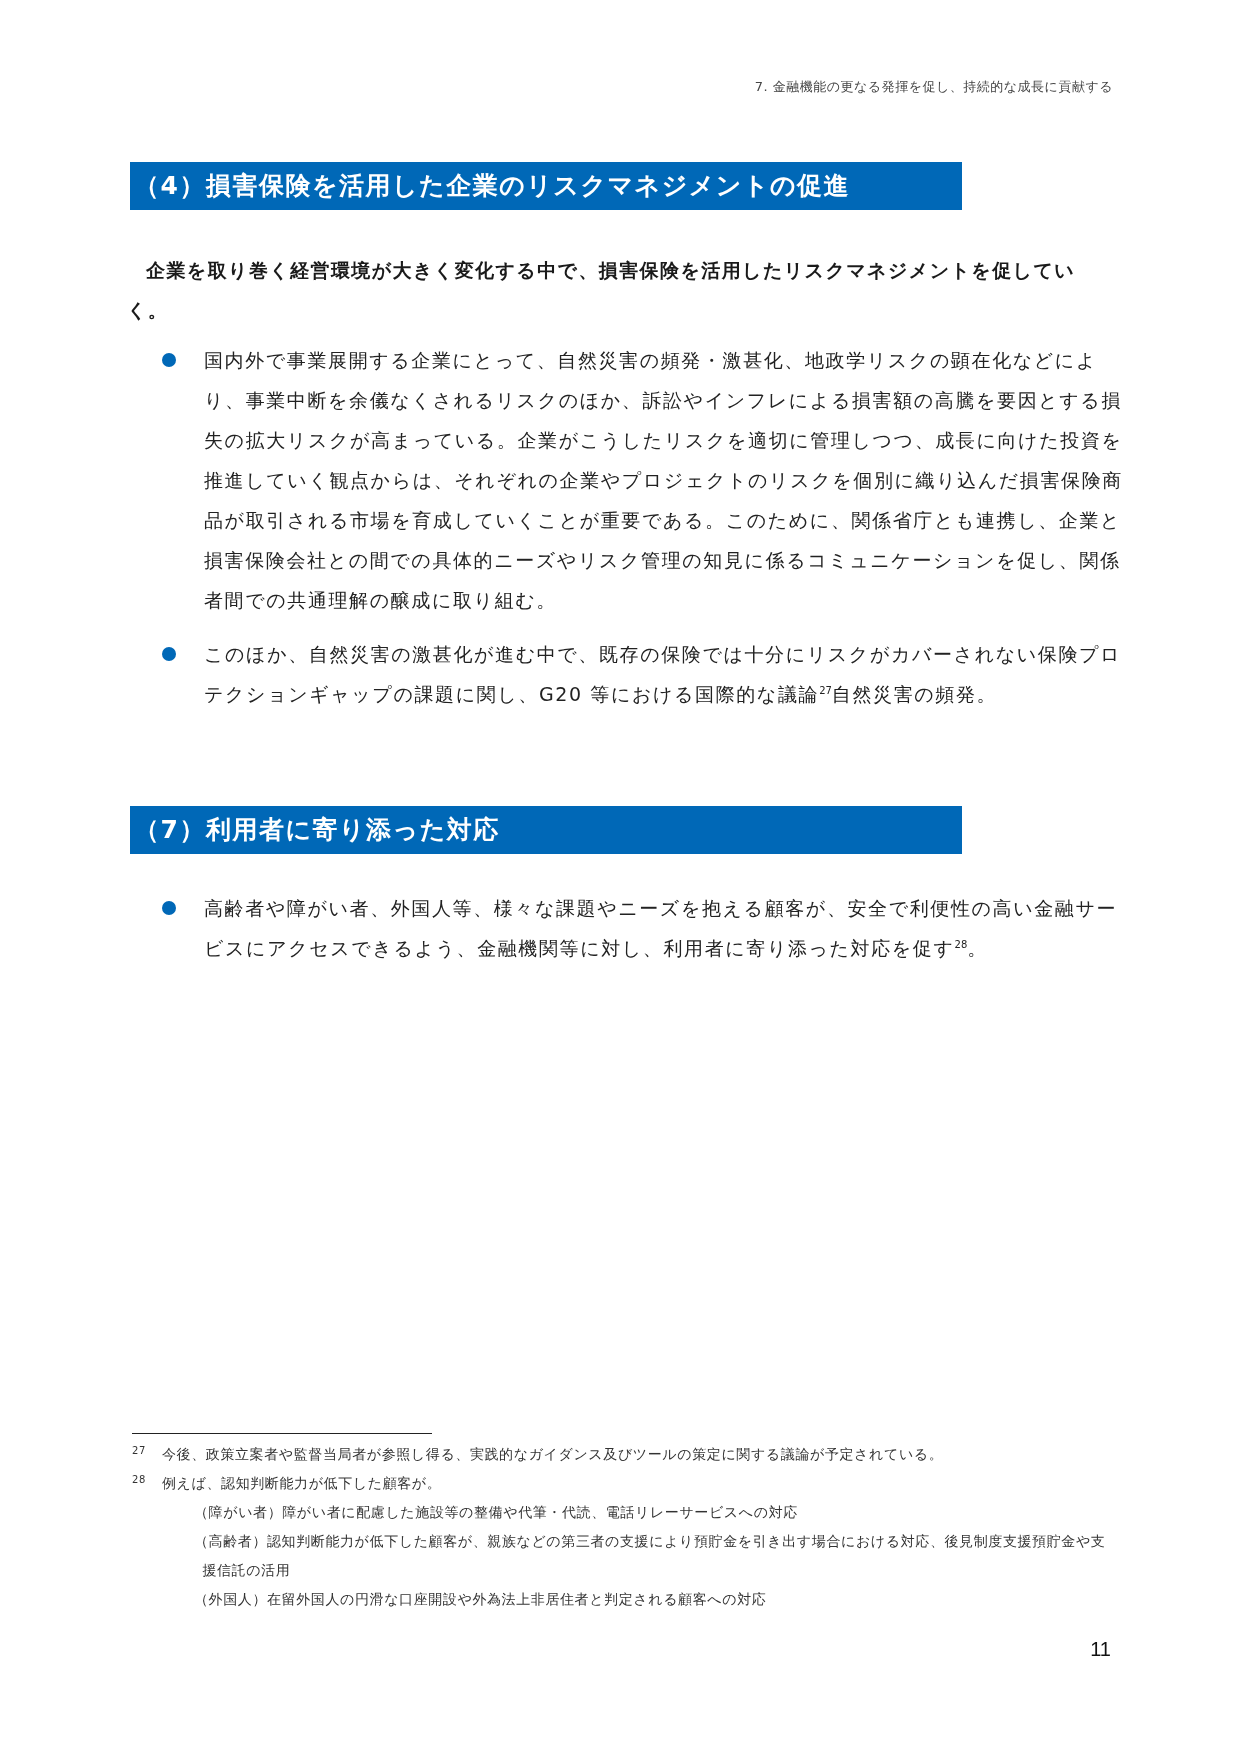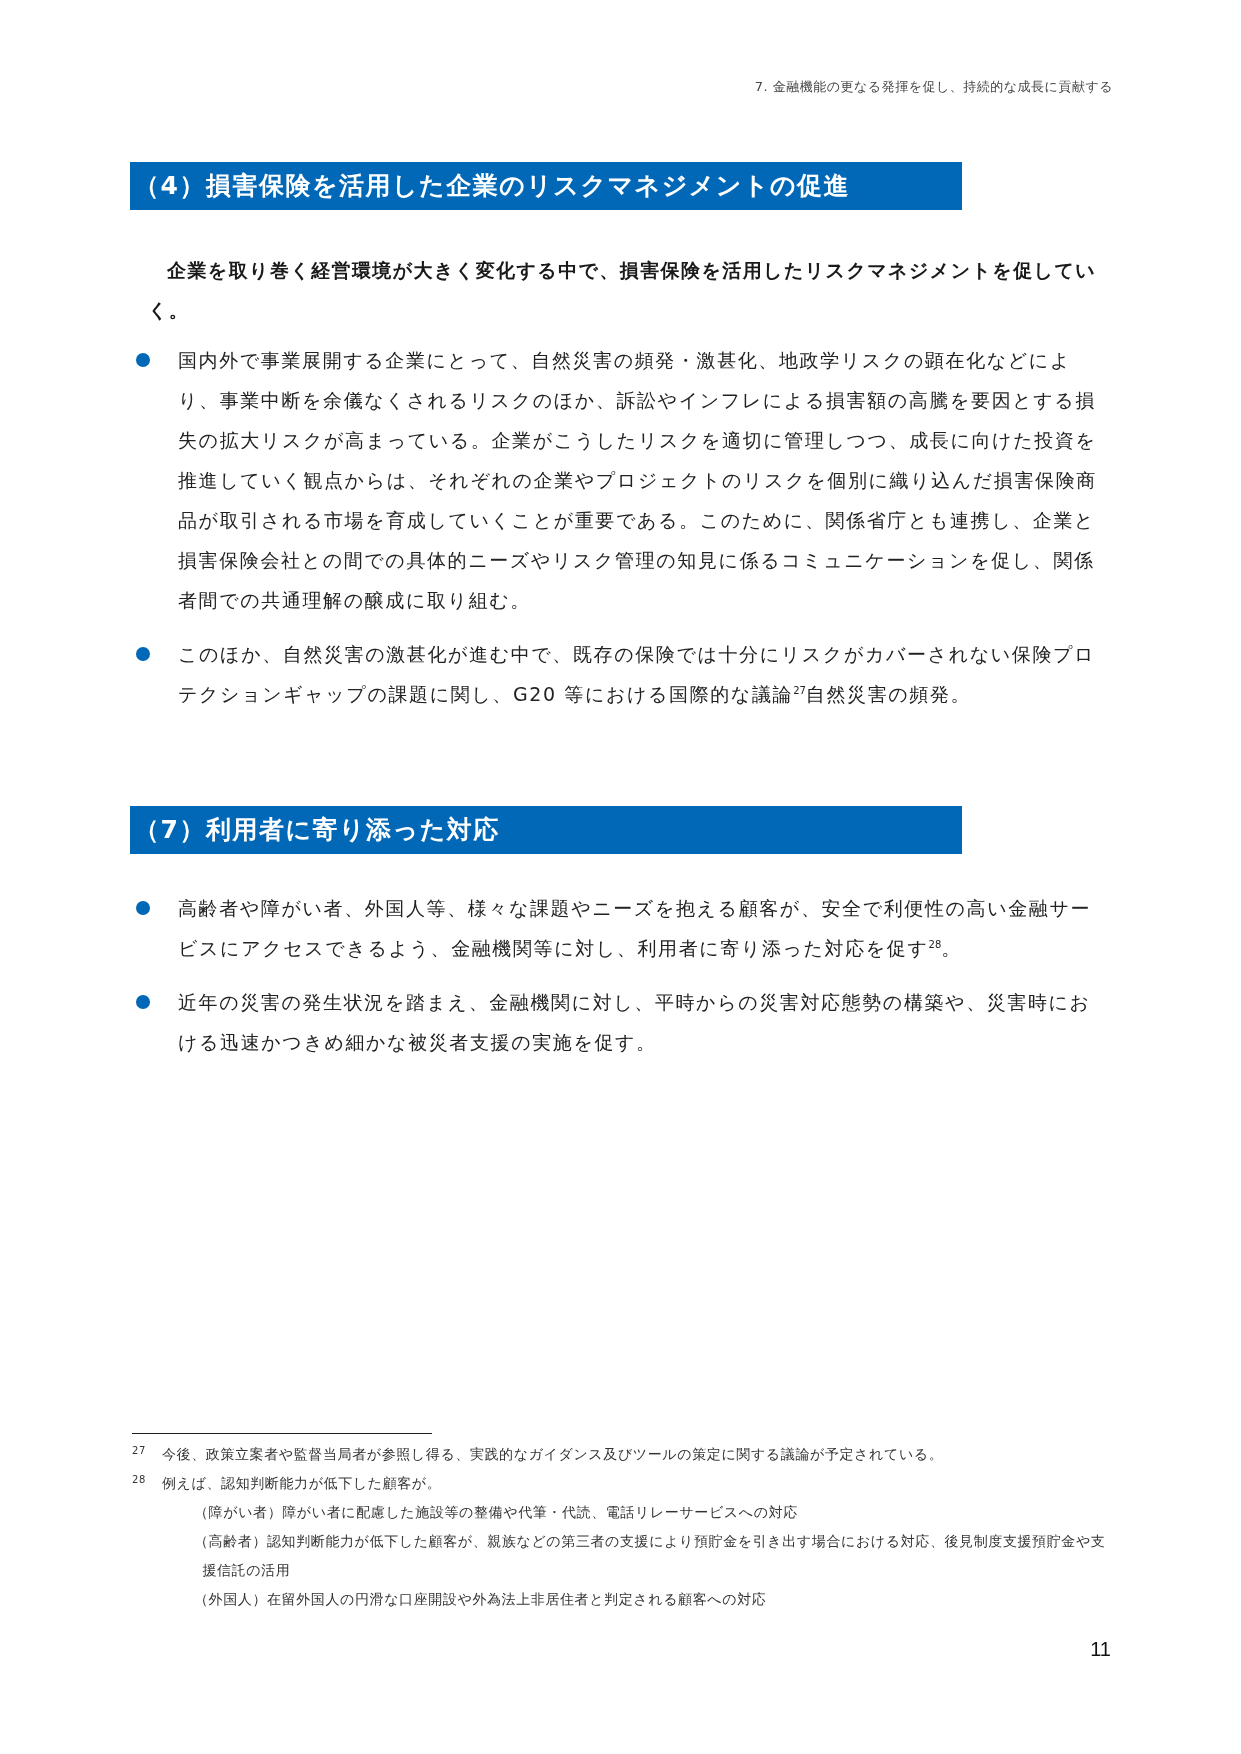--- a/index.html
+++ b/index.html
@@ -33,32 +33,32 @@
       font-weight: bold;
       font-size: 25px;
       line-height: 48px;
       padding-left: 4px;
       box-sizing: border-box;
       letter-spacing: 1.5px;
       white-space: nowrap;
     }
     .lead {
       position: absolute;
-      left: 148px;
+      left: 127px;
       width: 980px;
       top: 250px;
       font-size: 19px;
       font-weight: bold;
       line-height: 40px;
       text-indent: 1em;
       letter-spacing: 1.4px;
     }
     .bullets {
       position: absolute;
-      left: 134px;
+      left: 160px;
       width: 965px;
       margin: 0;
       padding: 0;
       list-style: none;
     }
     .bullet-item {
       position: relative;
       padding-left: 44px;
       font-size: 19px;
       line-height: 40px;
@@ -145,24 +145,20 @@
   </li>
 </ul>
 
 <div class="section-bar" style="top:806px;">（7）利用者に寄り添った対応</div>
 
 <ul class="bullets" style="top:888px;">
   <li class="bullet-item">
     <span class="bullet-dot"></span>
     <span>高齢者や障がい者、外国人等、様々な課題やニーズを抱える顧客が、安全で利便性の高い金融サービスにアクセスできるよう、金融機関等に対し、利用者に寄り添った対応を促す</span><sup>28</sup><span>。</span>
   </li>
-  <li class="bullet-item" style="margin-top:14px;">
-    <span class="bullet-dot"></span>
-    <span>近年の災害の発生状況を踏まえ、金融機関に対し、平時からの災害対応態勢の構築や、災害時における迅速かつきめ細かな被災者支援の実施を促す。</span>
-  </li>
 </ul>
 
 <div class="footnote-rule"></div>
 
 <div class="footnotes">
   <div class="fn-row">
     <span class="fn-num">27</span>
     <span>今後、政策立案者や監督当局者が参照し得る、実践的なガイダンス及びツールの策定に関する議論が予定されている。</span>
   </div>
   <div class="fn-row">

